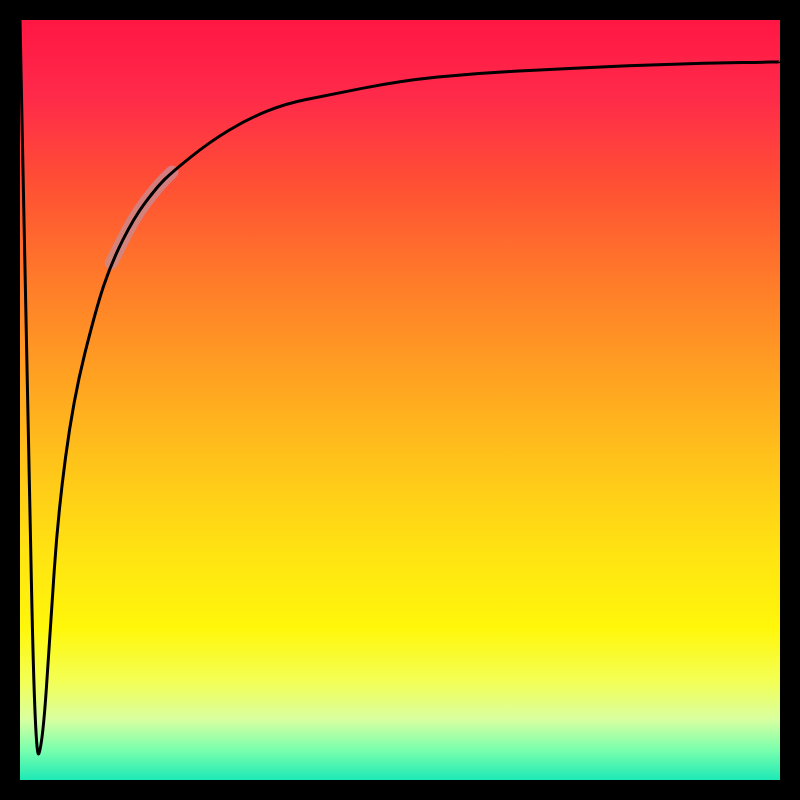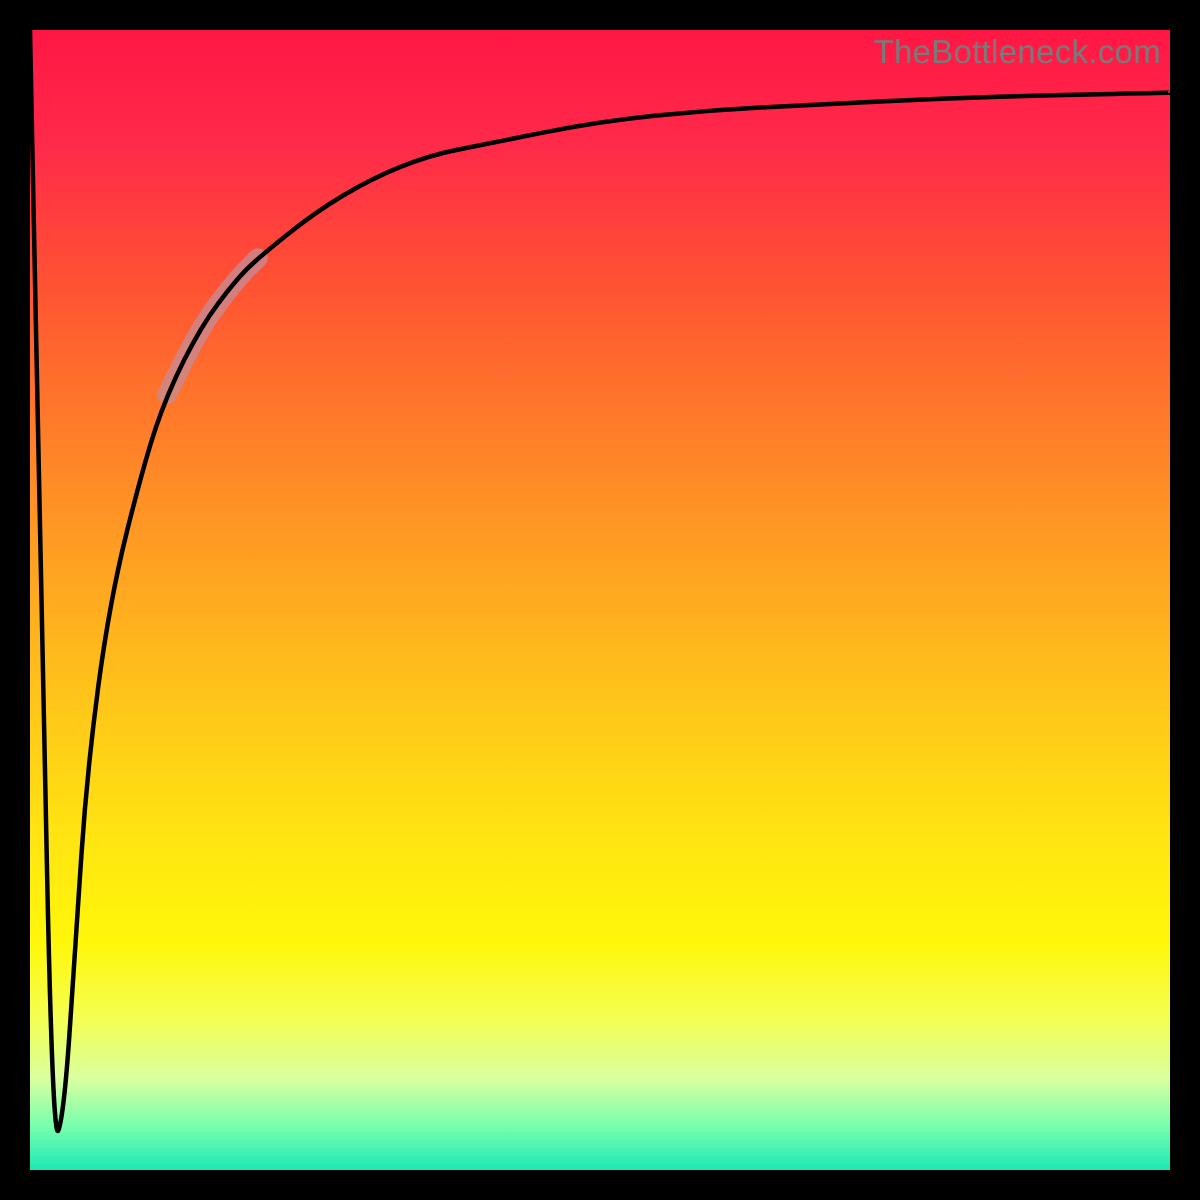--- a/index.html
+++ b/index.html
@@ -69,19 +69,18 @@
     stroke: #000;
     stroke-width: 3;
     fill: none;
   }
 </style>
 </head>
 <body>
 
 <div class="frame">
   <div class="plot-area">
-    <div class="watermark">TheBottleneck.com</div>
     <svg class="curve" viewBox="0 0 760 760" preserveAspectRatio="none">
       <path id="hl-path" class="highlight-path" d="M 91.2 243.2 Q 91.2 243.2 102.6 220.4 Q 114.0 197.6 125.4 182.4 Q 136.8 167.2 144.4 159.6 T 152.0 152.0" style="stroke: rgb(200, 138, 148);"></path>
       <path id="main-path" class="main-path" d="M 0.0 0.0 Q 0.0 0.0 3.8 190.0 Q 7.6 380.0 11.4 562.4 Q 15.2 744.8 19.0 733.4 Q 22.8 722.0 26.6 665.0 Q 30.4 608.0 34.2 551.0 Q 38.0 494.0 45.6 437.0 Q 53.2 380.0 64.6 334.4 Q 76.0 288.8 83.6 266.0 Q 91.2 243.2 102.6 220.4 Q 114.0 197.6 125.4 182.4 Q 136.8 167.2 144.4 159.6 Q 152.0 152.0 171.0 136.8 Q 190.0 121.6 209.0 110.2 Q 228.0 98.8 247.0 91.2 Q 266.0 83.6 285.0 79.8 Q 304.0 76.0 342.0 68.4 Q 380.0 60.8 418.0 57.0 Q 456.0 53.2 494.0 51.3 Q 532.0 49.4 570.0 47.5 Q 608.0 45.6 646.0 44.5 Q 684.0 43.3 722.0 42.6 T 760.0 41.8"></path>
     </svg>
   </div>
 </div>
 
 </body></html>

